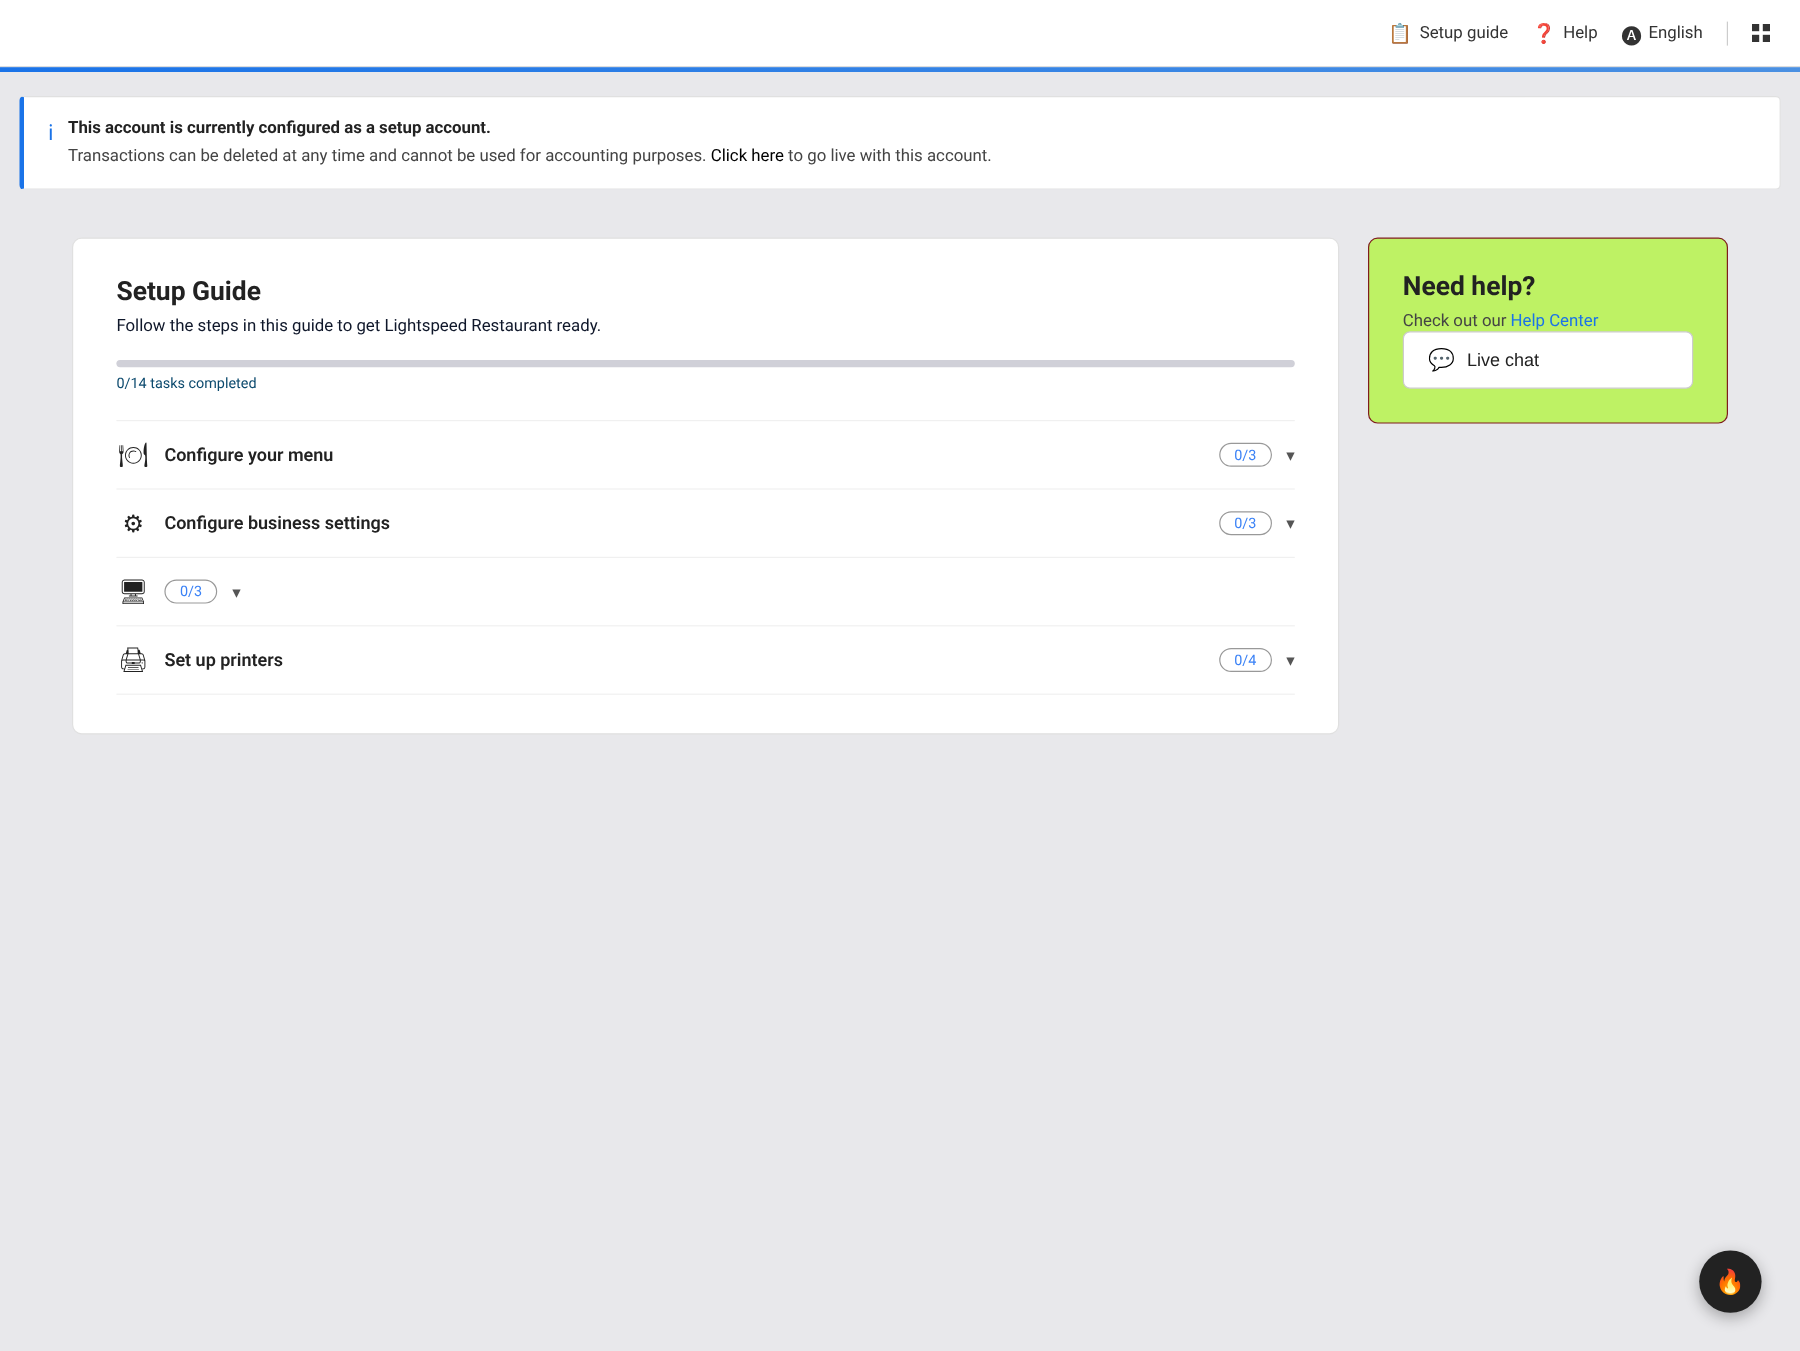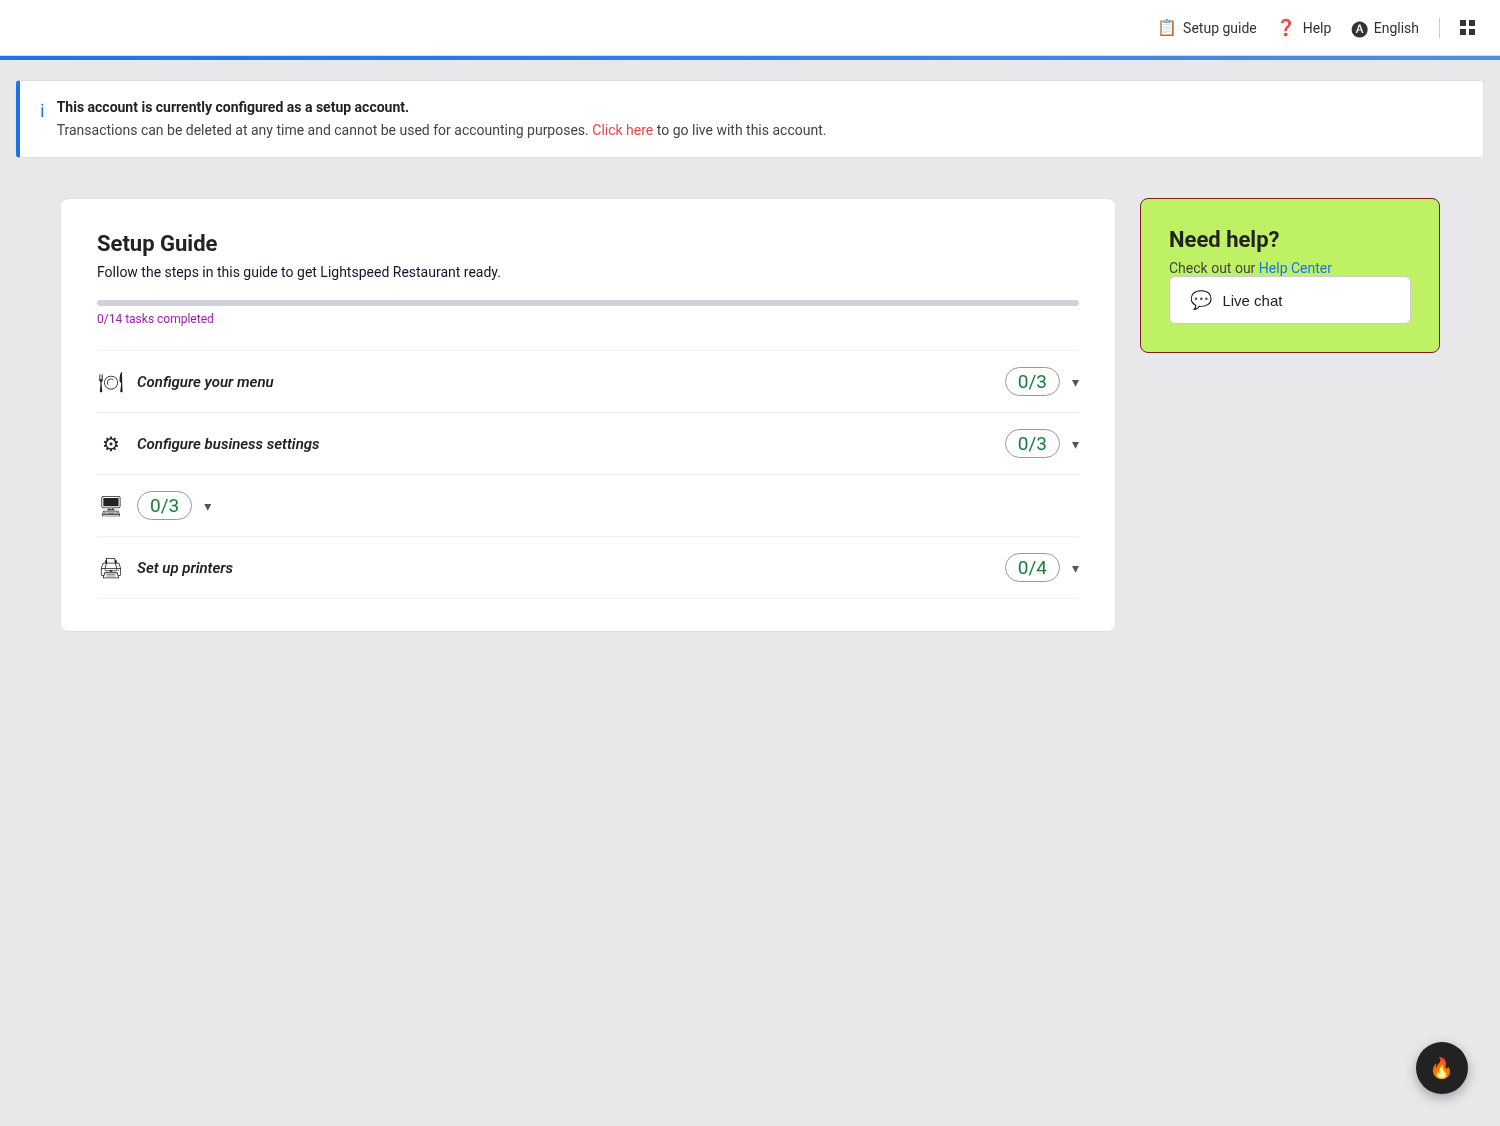--- a/index.html
+++ b/index.html
@@ -81,21 +81,21 @@
       line-height: 1.5;
     }
     .alert-title {
       font-weight: 700;
       margin-bottom: 2px;
     }
     .alert-body {
       color: #444;
     }
     .alert-link {
-      color: #ef4444;
+      color: #000000;
       text-decoration: none;
       cursor: pointer;
     }
 
     
     .main-content {
       padding: 20px 60px 40px;
       display: flex;
       gap: 24px;
       align-items: flex-start;
@@ -130,21 +130,21 @@
       margin-bottom: 6px;
     }
     .progress-bar-fill {
       height: 100%;
       background: #b0b0c0;
       border-radius: 3px;
       width: 0%;
     }
     .progress-label {
       font-size: 12px;
-      color: #a21caf;
+      color: #0c4a6e;
       margin-bottom: 24px;
     }
 
     
     .task-row {
       display: flex;
       align-items: center;
       padding: 16px 0;
       border-top: 1px solid #f0f0f0;
       cursor: pointer;
@@ -156,28 +156,27 @@
       font-size: 20px;
       margin-right: 12px;
       width: 28px;
       text-align: center;
       flex-shrink: 0;
     }
     .task-label {
       font-size: 15px;
       font-weight: 600;
       flex: 1;
-      font-style: italic;
     }
     .task-badge {
       border: 1.5px solid #999;
       border-radius: 20px;
       padding: 2px 12px;
-      font-size: 19px;
-      color: #15803d;
+      font-size: 12px;
+      color: #3b82f6;
       margin-right: 12px;
     }
     .task-chevron {
       font-size: 14px;
       color: #555;
     }
 
     
     .help-card {
       background: #bef264;

